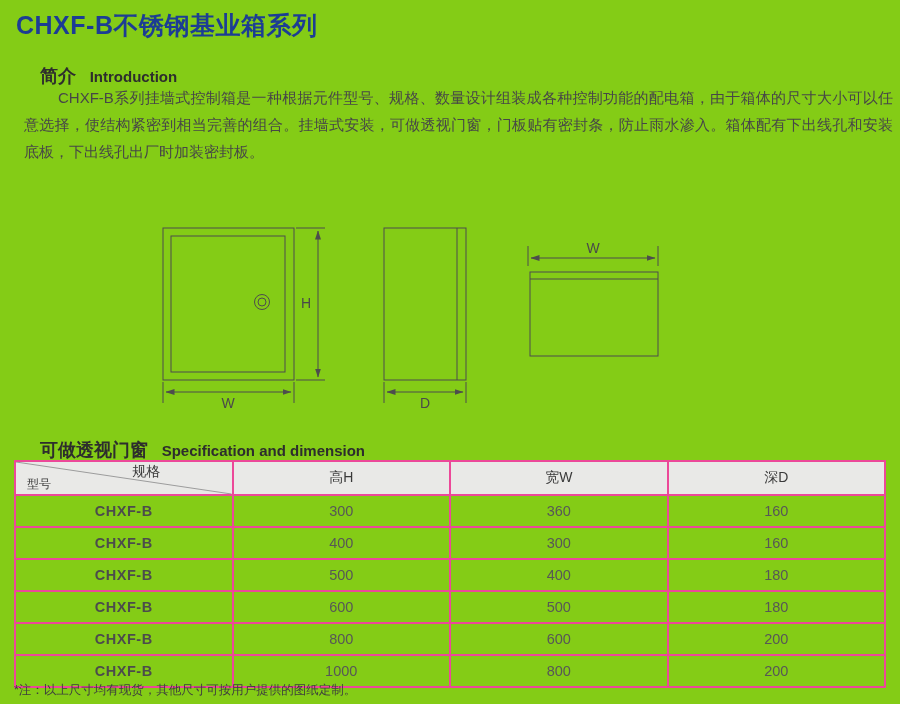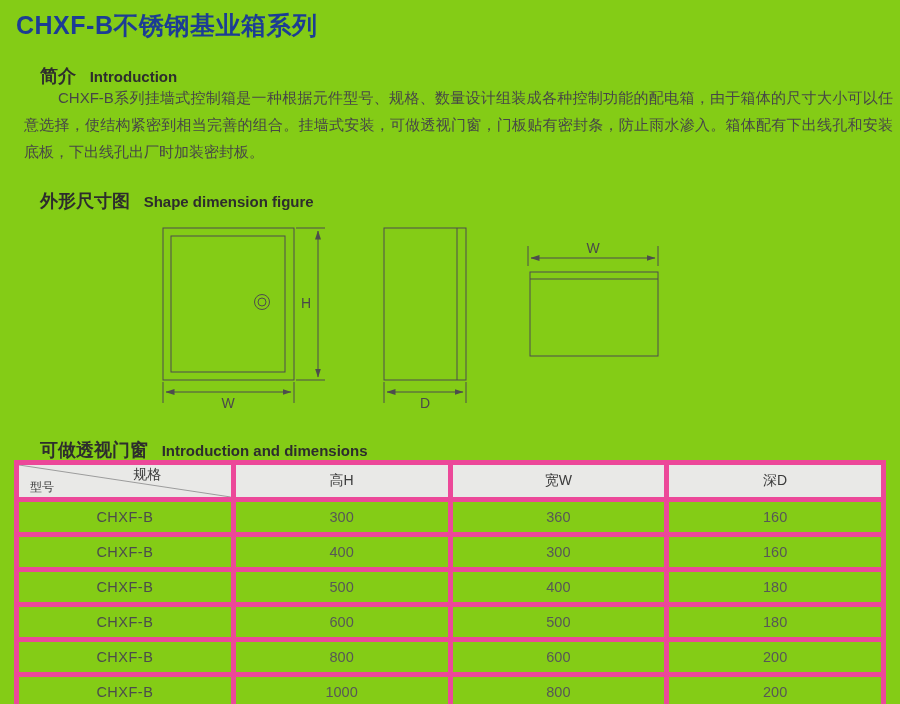--- a/index.html
+++ b/index.html
@@ -24,26 +24,26 @@
     text-align:justify; text-indent:34px;
   }
   .drawings { position:absolute; left:0; top:205px; width:900px; height:212px; }
   .drawings svg { display:block; }
   .drawings text { font-size:14px; fill:#4a4a4a; }
   .spec-table {
     position:absolute; left:14px; top:460px; width:872px;
     border-collapse:collapse; table-layout:fixed;
   }
   .spec-table th, .spec-table td {
-    border:5px solid #ec4899; text-align:center; vertical-align:middle;
+    border:2px solid #ec4899; text-align:center; vertical-align:middle;
     padding:0; font-weight:normal;
   }
   .spec-table thead th { background:#e9e9e7; height:32px; font-size:14px; color:#3a3a3a; }
   .spec-table td { height:30px; font-size:14.5px; color:#575757; }
-  .spec-table td.model-cell { color:#4c4c4c; letter-spacing:0.5px; }
+  .spec-table td.model-cell { color:#4c4c4c; letter-spacing:0.5px;font-weight:bold; }
   .corner-cell { position:relative; }
   .corner-cell .diag { position:absolute; left:0; top:0; width:100%; height:100%; }
   .corner-label-top  { position:absolute; top:1px; left:54%; font-size:14px; color:#3a3a3a; }
   .corner-label-bottom { position:absolute; bottom:1px; left:11px; font-size:12px; color:#3a3a3a; }
   .table-note {
     position:absolute; left:14px; top:682px; margin:0;
     font-size:12.5px; color:#3e3e3e;
   }
 </style>
 </head>
@@ -53,24 +53,20 @@
 
   <h1 class="page-title">CHXF-B不锈钢基业箱系列</h1>
 
   <h2 class="sec-heading" id="intro-heading">
     <span class="zh">简介</span>
     <span class="en">Introduction</span>
   </h2>
 
   <p class="intro-paragraph">CHXF-B系列挂墙式控制箱是一种根据元件型号、规格、数量设计组装成各种控制功能的配电箱，由于箱体的尺寸大小可以任意选择，使结构紧密到相当完善的组合。挂墙式安装，可做透视门窗，门板贴有密封条，防止雨水渗入。箱体配有下出线孔和安装底板，下出线孔出厂时加装密封板。</p>
 
-  <h2 class="sec-heading" id="shape-heading">
-    <span class="zh">外形尺寸图</span>
-    <span class="en">Shape dimension figure</span>
-  </h2>
 
   <div class="drawings">
     <svg width="900" height="212" viewBox="0 0 900 212">
       <defs>
         <marker id="arrow" markerUnits="userSpaceOnUse" markerWidth="9" markerHeight="7" refX="8.5" refY="3.5" orient="auto-start-reverse">
           <path d="M0,0.5 L9,3.5 L0,6.5 Z" fill="#4d4d4d"></path>
         </marker>
       </defs>
 
       <g stroke="#4d4d4d" fill="none" stroke-width="1">
@@ -106,21 +102,21 @@
         <line x1="531" y1="53" x2="655" y2="53" marker-start="url(#arrow)" marker-end="url(#arrow)"></line>
         <rect x="530" y="67" width="128" height="84"></rect>
         <line x1="530" y1="74" x2="658" y2="74"></line>
       </g>
       <text x="593" y="48" text-anchor="middle" stroke="none">W</text>
     </svg>
   </div>
 
   <h2 class="sec-heading" id="spec-heading">
     <span class="zh">可做透视门窗</span>
-    <span class="en">Introduction and dimensions</span>
+    <span class="en">Specification and dimension</span>
   </h2>
 
   <table class="spec-table">
     <thead>
       <tr>
         <th class="corner-cell">
           <svg class="diag" viewBox="0 0 100 100" preserveAspectRatio="none">
             <line x1="0" y1="0" x2="100" y2="100" stroke="#9c9c9c" stroke-width="1" vector-effect="non-scaling-stroke"></line>
           </svg>
           <span class="corner-label-top">规格</span>
@@ -164,14 +160,15 @@
       </tr>
       <tr>
         <td class="model-cell">CHXF-B</td>
         <td>1000</td>
         <td>800</td>
         <td>200</td>
       </tr>
     </tbody>
   </table>
 
+  <p class="table-note">*注：以上尺寸均有现货，其他尺寸可按用户提供的图纸定制。</p>
 
 </div>
 
 </body></html>

